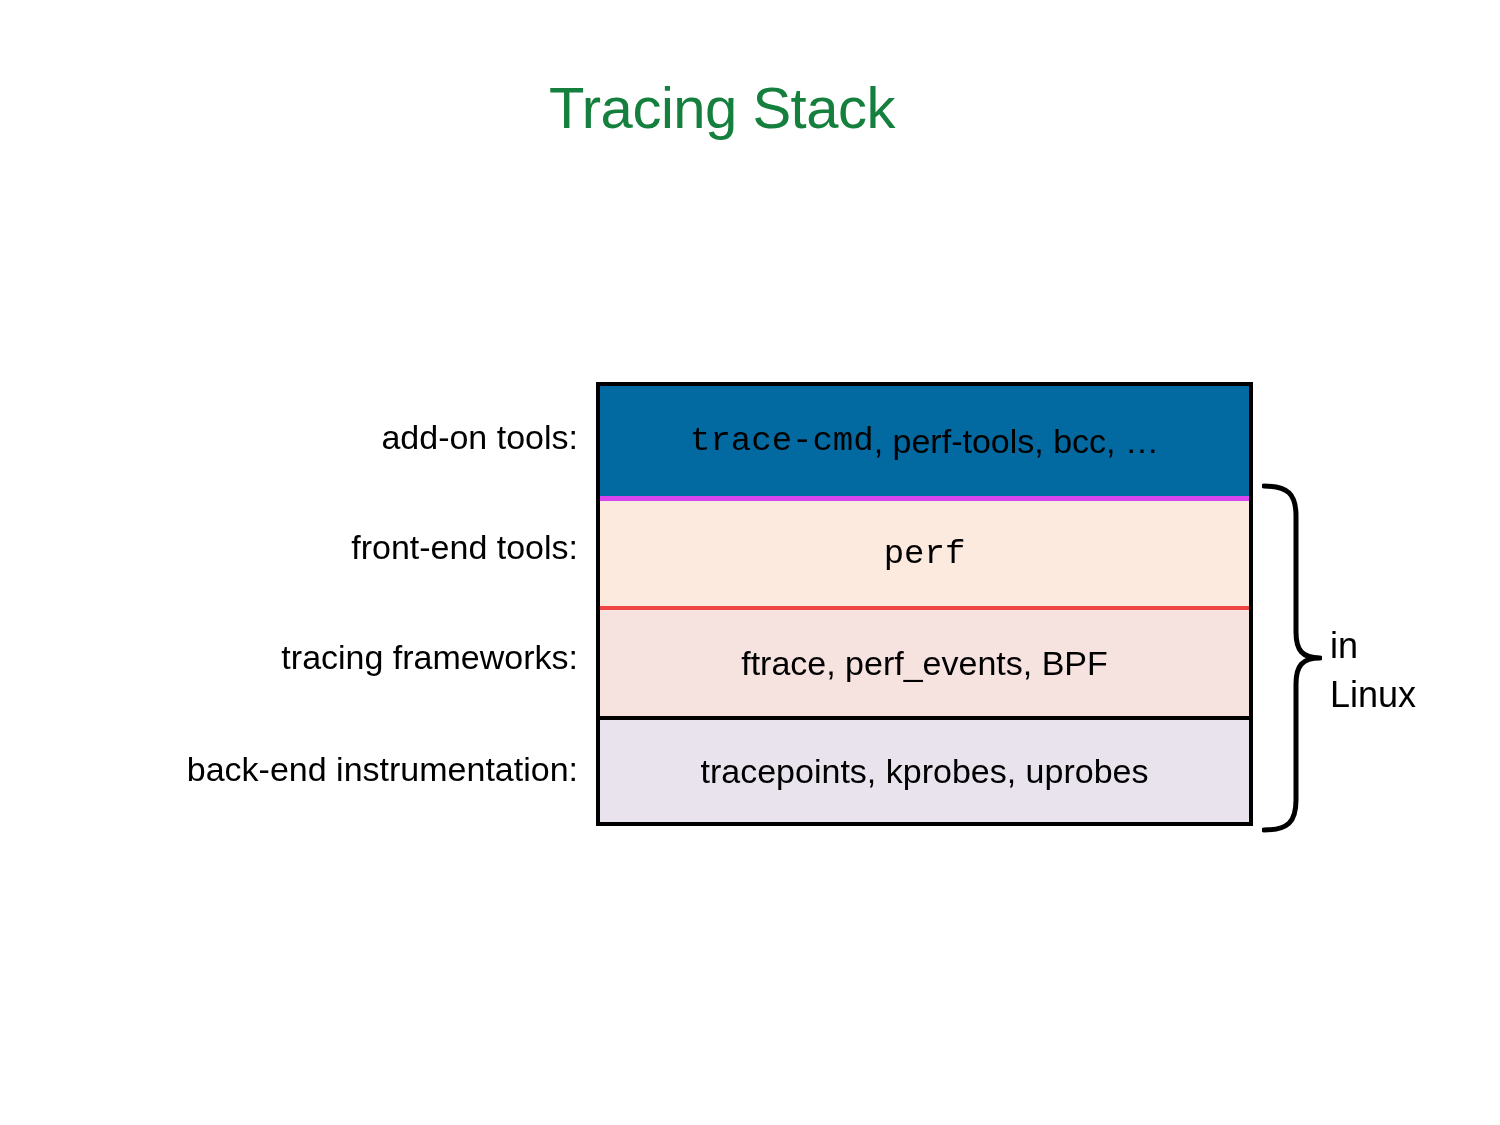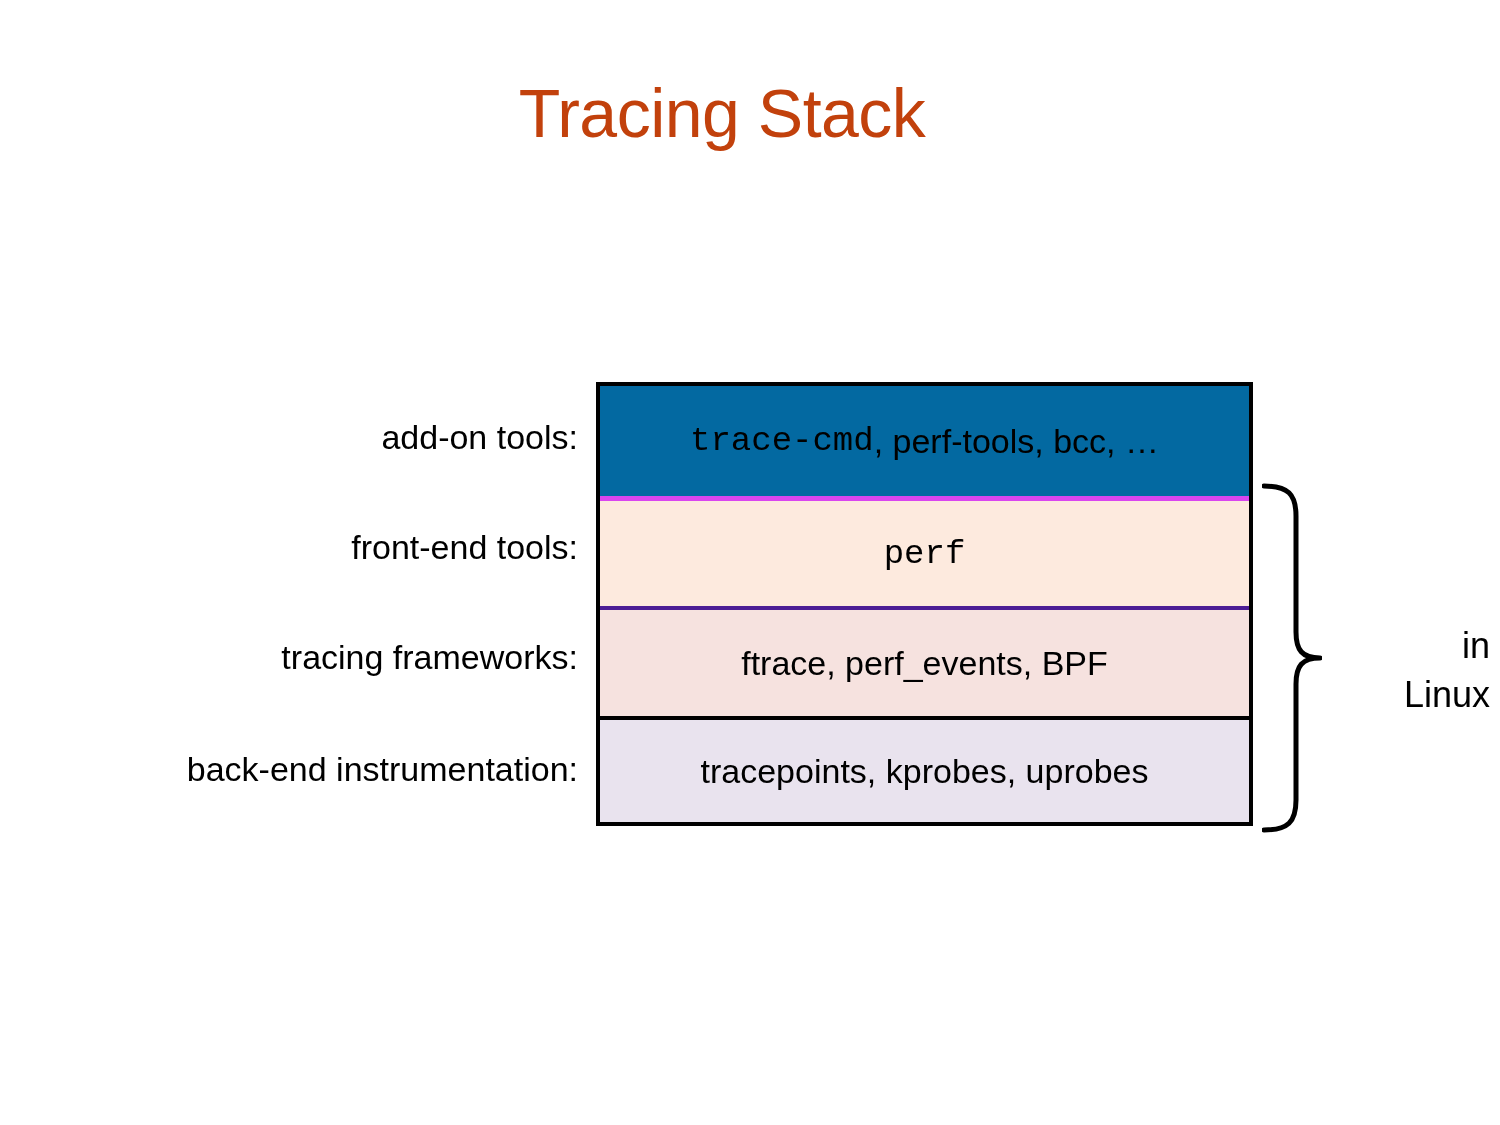--- a/index.html
+++ b/index.html
@@ -16,25 +16,25 @@
     position: relative;
   }
 
   
   .slide-title {
     position: absolute;
     left: 0;
     top: 78px;
     width: 1444px;
     text-align: center;
-    font-size: 68px;
+    font-size: 58px;
     font-weight: 400;
     line-height: 1.05;
     letter-spacing: -0.5px;
-    color: #c2410c;
+    color: #15803d;
     white-space: nowrap;
   }
 
   
   .diagram {
     position: absolute;
     left: 0;
     top: 0;
     width: 1500px;
     height: 1125px;
@@ -82,21 +82,21 @@
     display: flex;
     align-items: center;
     justify-content: center;
     font-size: 34px;
     color: #000000;
     white-space: nowrap;
     overflow: hidden;
   }
   .stack-row.s0 { top: 0;     height: 110px; }
   .stack-row.s1 { top: 110px; height: 110px; border-top: 5px solid #d946ef; }
-  .stack-row.s2 { top: 220px; height: 110px; border-top: 4px solid #4c1d95; }
+  .stack-row.s2 { top: 220px; height: 110px; border-top: 4px solid #ef4444; }
   .stack-row.s3 { top: 330px; height: 106px; border-top: 4px solid #000000; }
 
   .mono {
     font-family: "Liberation Mono", "DejaVu Sans Mono", monospace;
     font-size: 34px;
     letter-spacing: 0px;
   }
   .sans {
     font-family: "Liberation Sans", sans-serif;
     font-size: 34px;
@@ -110,21 +110,21 @@
     width: 60px;
     height: 352px;
   }
   .brace-wrap svg { display: block; }
 
   .side-note {
     position: absolute;
     left: 1330px;
     top: 622px;
     width: 160px;
-    text-align: right;
+    text-align: left;
     font-size: 36px;
     line-height: 1.35;
     color: #000000;
   }
   .side-note span { display: block; white-space: nowrap; }
 </style>
 </head>
 <body>
 
 <div class="slide-title">Tracing Stack</div>

